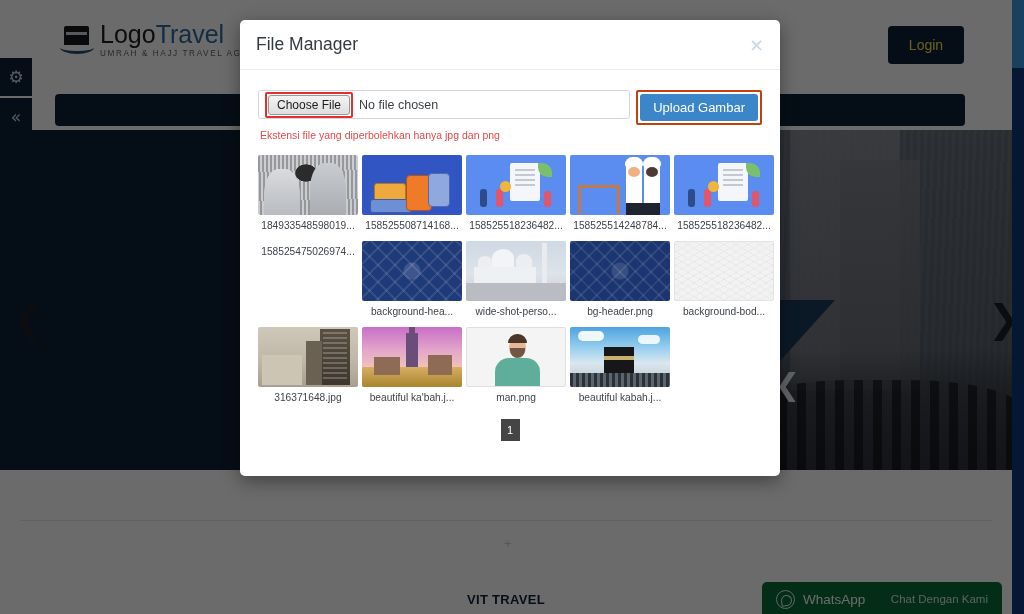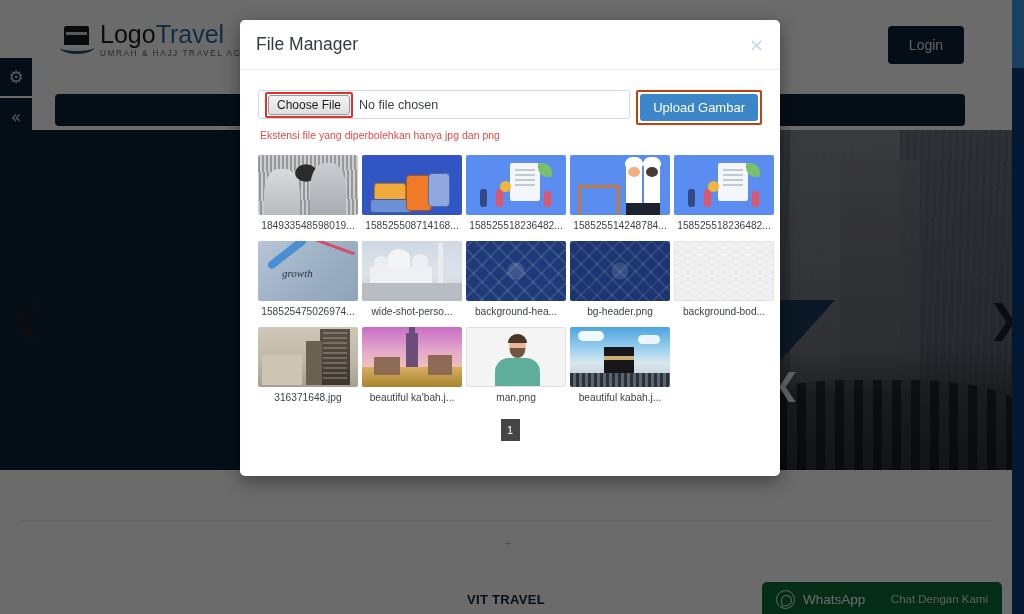--- a/index.html
+++ b/index.html
@@ -82,21 +82,21 @@
     margin-top: 2px;
     white-space: nowrap;
     text-align: right;
   }
 
   .login-btn {
     position: absolute;
     right: 48px; top: 18px;
     width: 76px; height: 38px;
     background: #0d2236;
-    color: #e5e5e5;
+    color: #fde047;
     font-size: 14px;
     border: none;
     border-radius: 4px;
     cursor: pointer;
     display: flex;
     align-items: center;
     justify-content: center;
   }
 
   .site-nav {
@@ -677,41 +677,38 @@
               <div class="doc"></div>
               <div class="p1"></div>
               <div class="p2"></div>
               <div class="p3"></div>
               <div class="coin"></div>
               <div class="leaf"></div>
             </div>
             <div class="file-label">158525518236482...</div>
           </div>
           <div class="file-cell">
-            <div class="thumb t-growth">
-              <div class="gw">growth</div>
-            </div>
             <div class="file-label">158525475026974...</div>
+          </div>
+          <div class="file-cell">
+            <div class="thumb t-pattern"></div>
+            <div class="file-label">background-hea...</div>
           </div>
           <div class="file-cell">
             <div class="thumb t-mosque">
               <div class="d1"></div>
               <div class="d2"></div>
               <div class="d3"></div>
               <div class="base"></div>
               <div class="min"></div>
               <div class="gnd"></div>
             </div>
             <div class="file-label">wide-shot-perso...</div>
           </div>
           <div class="file-cell">
-            <div class="thumb t-pattern"></div>
-            <div class="file-label">background-hea...</div>
-          </div>
-          <div class="file-cell">
             <div class="thumb t-pattern2"></div>
             <div class="file-label">bg-header.png</div>
           </div>
           <div class="file-cell">
             <div class="thumb t-bodybg"></div>
             <div class="file-label">background-bod...</div>
           </div>
           <div class="file-cell">
             <div class="thumb t-city">
               <div class="b1"></div>

